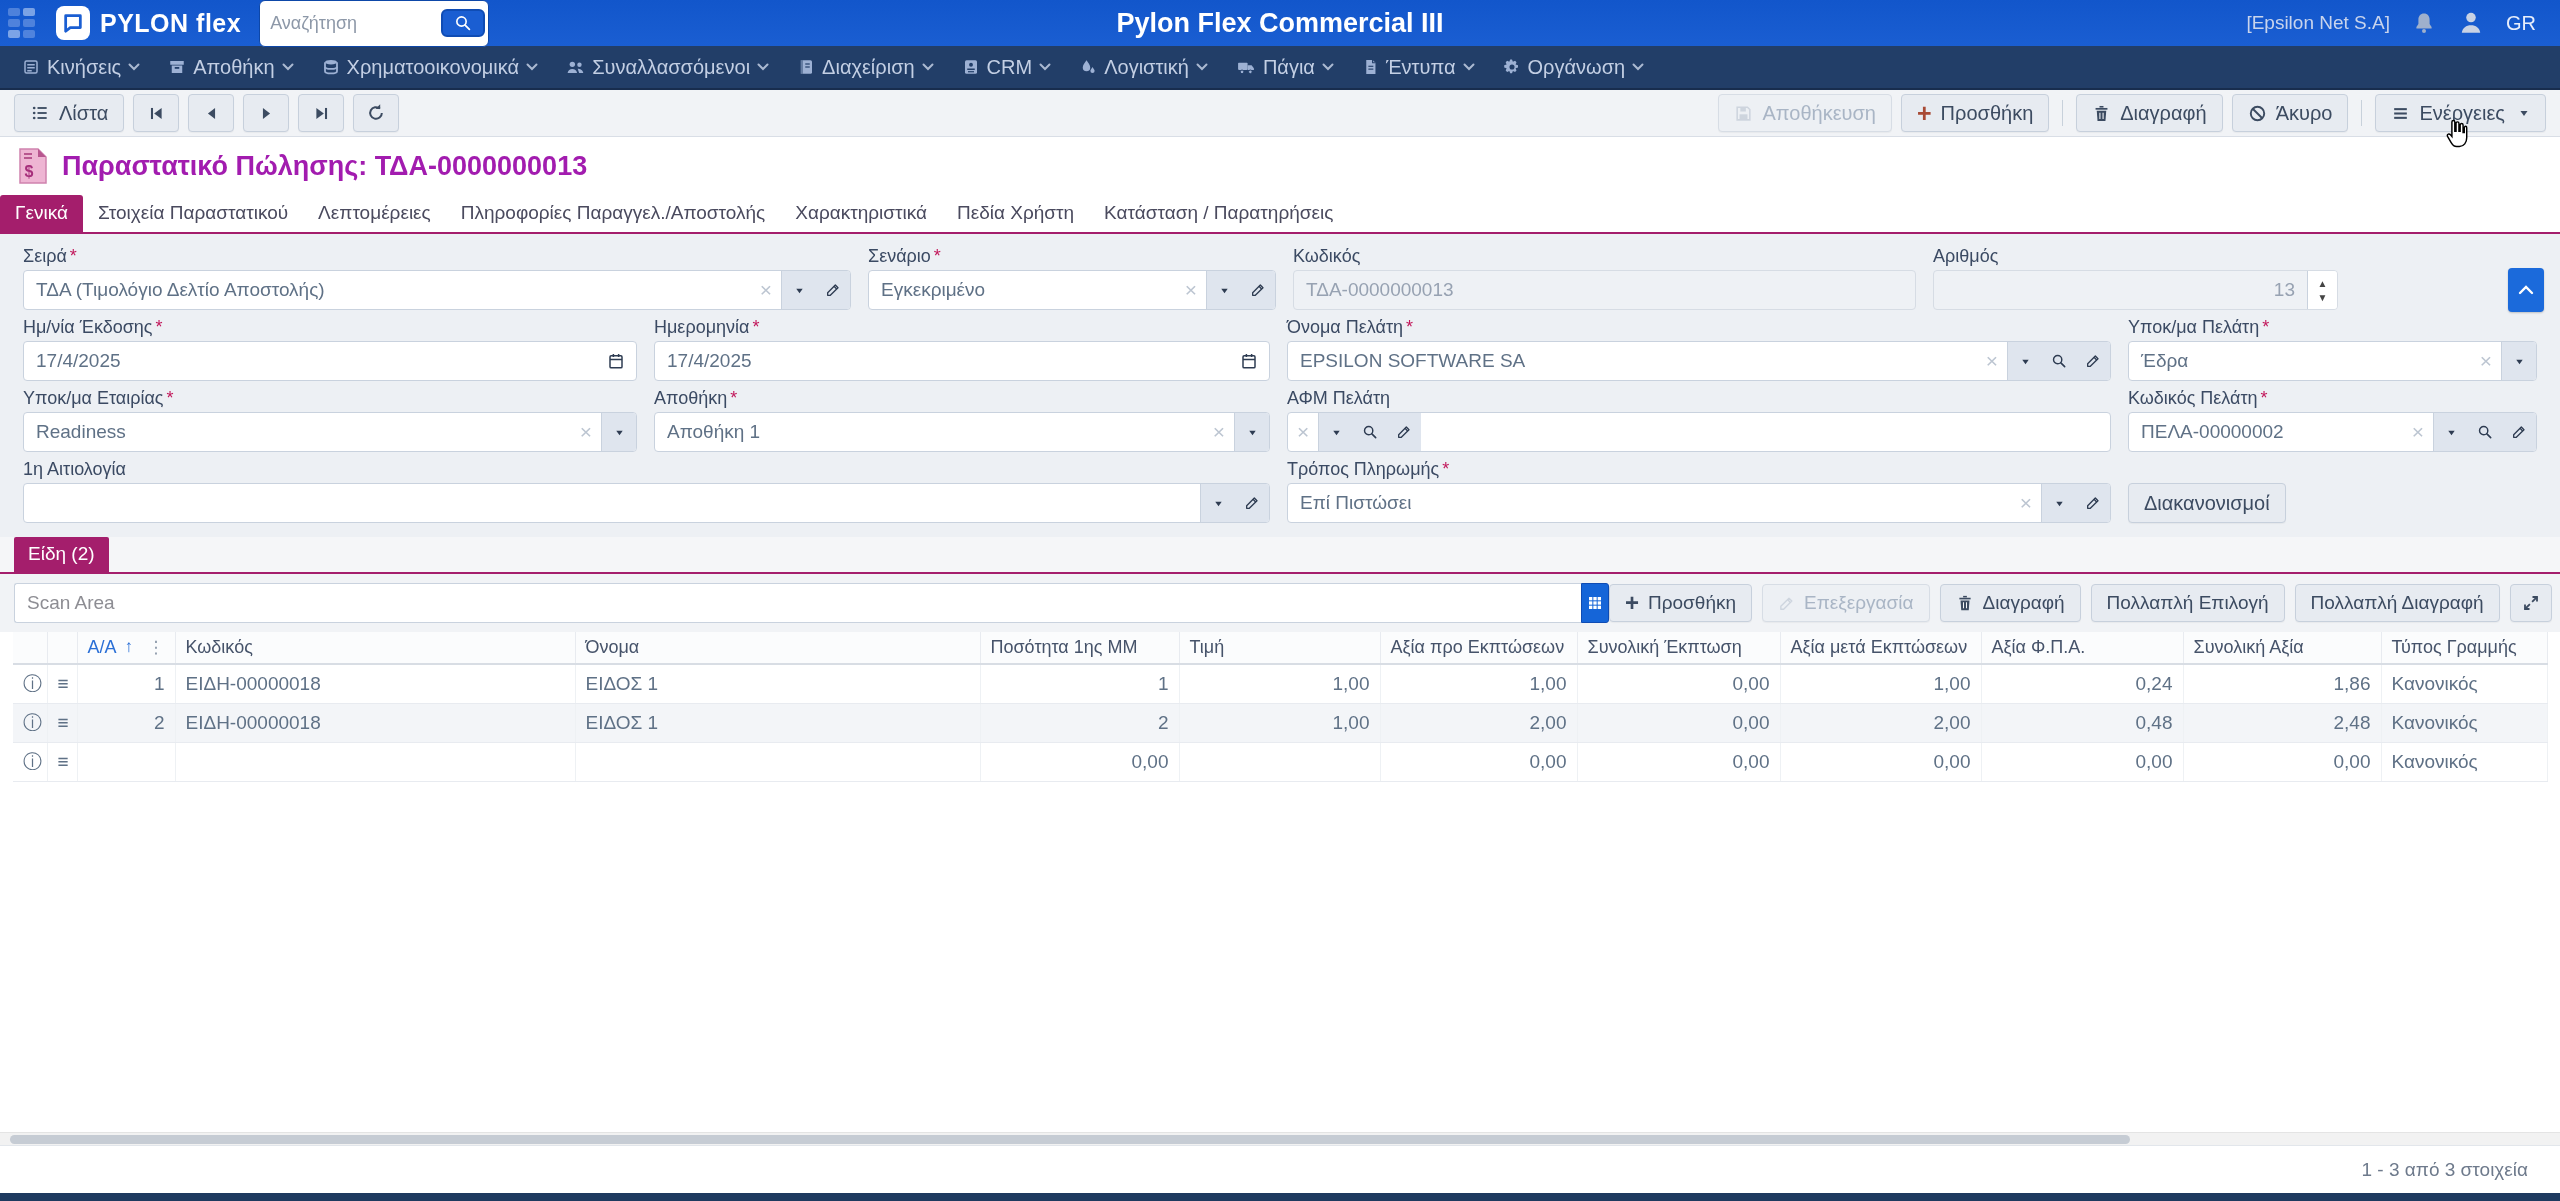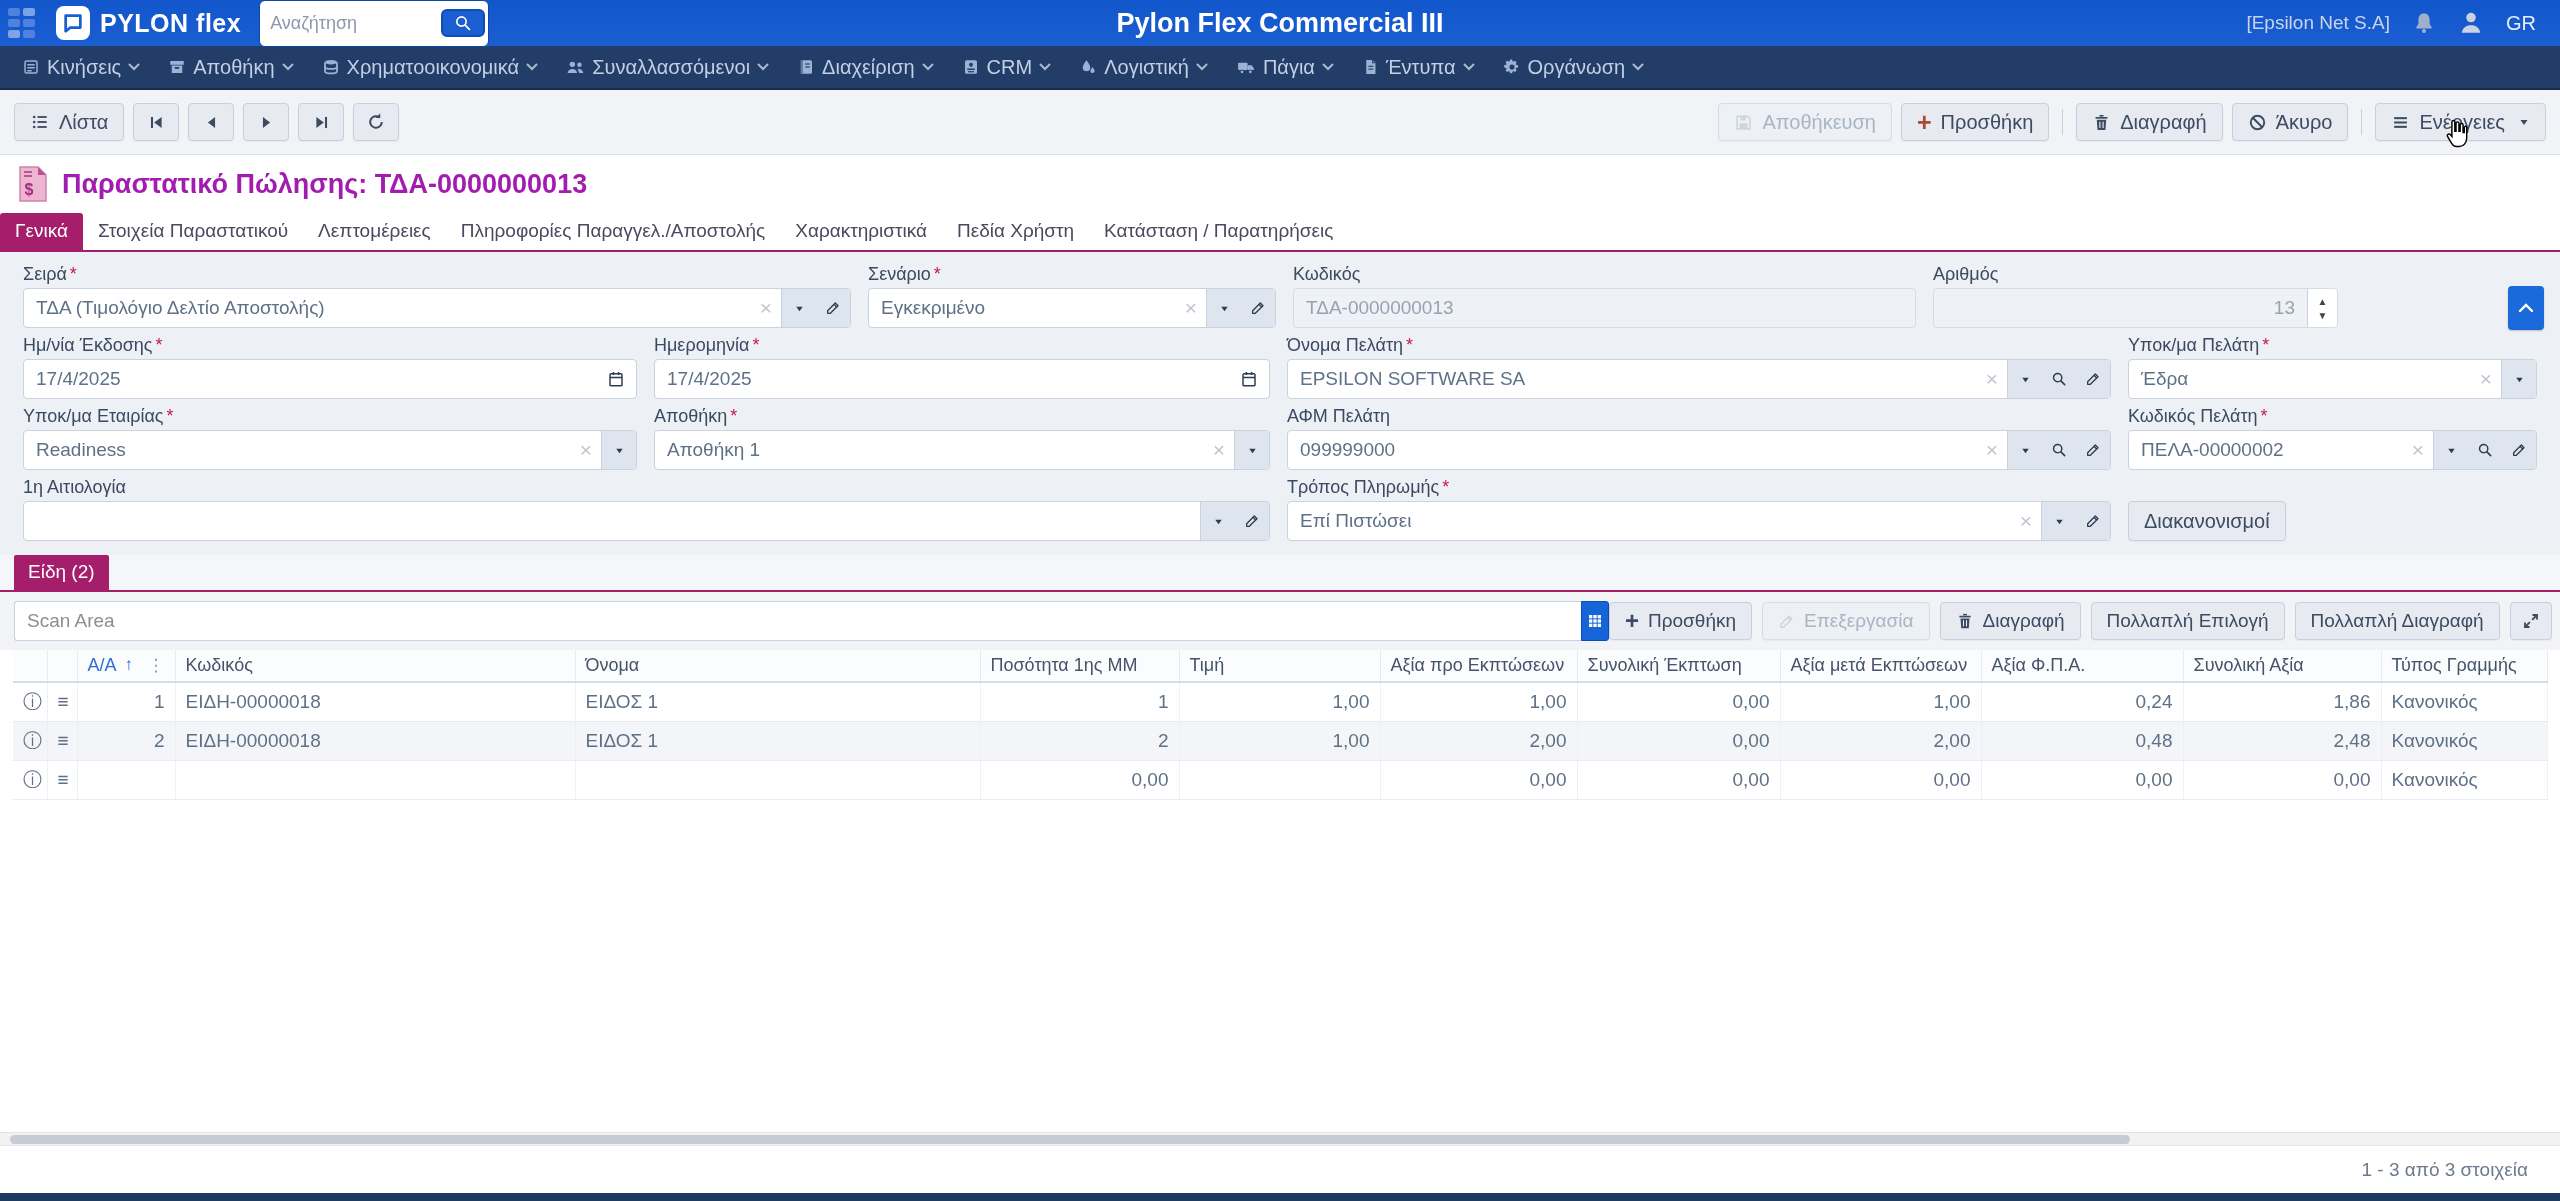--- a/index.html
+++ b/index.html
@@ -23,21 +23,21 @@
   .company { color:#c9d4ec; font-size:19px; }
   .lang { color:#e8eefb; font-size:20px; }
 
   
   .menubar { height:44px; background:#223e68; display:flex; align-items:center; padding-left:10px; gap:4px; flex:none; border-bottom:2px solid #182d4e; }
   .menu-item { display:flex; align-items:center; gap:7px; color:#c3cfe4; font-size:20px; padding:0 12px; height:100%; cursor:pointer; }
   .menu-item .mi { color:#9db1d4; display:flex; }
   .menu-item .chev { display:flex; opacity:.85; }
 
   
-  .toolbar { height:65px; background:#f1f3f6; border-bottom:1px solid #d9dee6; display:flex; align-items:center; padding:0 14px; gap:9px; flex:none; }
+  .toolbar { height:47px; background:#f1f3f6; border-bottom:1px solid #d9dee6; display:flex; align-items:center; padding:0 14px; gap:9px; flex:none; }
   .tbtn { height:38px; background:#e7ebf1; border:1px solid #c7d0dc; border-radius:4px; display:flex; align-items:center; gap:9px; padding:0 15px; font-size:20px; color:#3c4b61; cursor:pointer; box-shadow:0 1px 1px rgba(0,0,0,.04); white-space:nowrap; }
   .tbtn.icon-only { width:46px; padding:0; justify-content:center; }
   .tbtn.disabled { color:#a9b5c5; background:#edf0f4; border-color:#d7dde5; cursor:default; }
   .tbtn.disabled svg { opacity:.45; }
   .tb-sep { width:1px; height:26px; background:#c8d1db; margin:0 4px; }
   .tb-right { margin-left:auto; display:flex; align-items:center; gap:9px; }
   .plus-red { color:#a84a35; font-size:25px; font-weight:bold; line-height:1; }
   .plus-dark { color:#3c4b61; font-size:24px; font-weight:bold; line-height:1; }
 
   
@@ -685,21 +685,20 @@
                 <svg class="ic" width="11" height="11">
                   <use href="#s-caret"></use>
                 </svg>
               </span>
             </div>
         </div>
       </div>
       <div class="field" style="width:824px">
         <div class="flabel"><span>ΑΦΜ Πελάτη</span></div>
         <div class="ctl">
-          <span class="val">099999000</span>
           <span class="clear">×</span>
           <div class="segs">
               <span class="seg">
                 <svg class="ic" width="11" height="11">
                   <use href="#s-caret"></use>
                 </svg>
               </span>
               <span class="seg">
                 <svg class="ic" width="16" height="16">
                   <use href="#s-mag"></use>

